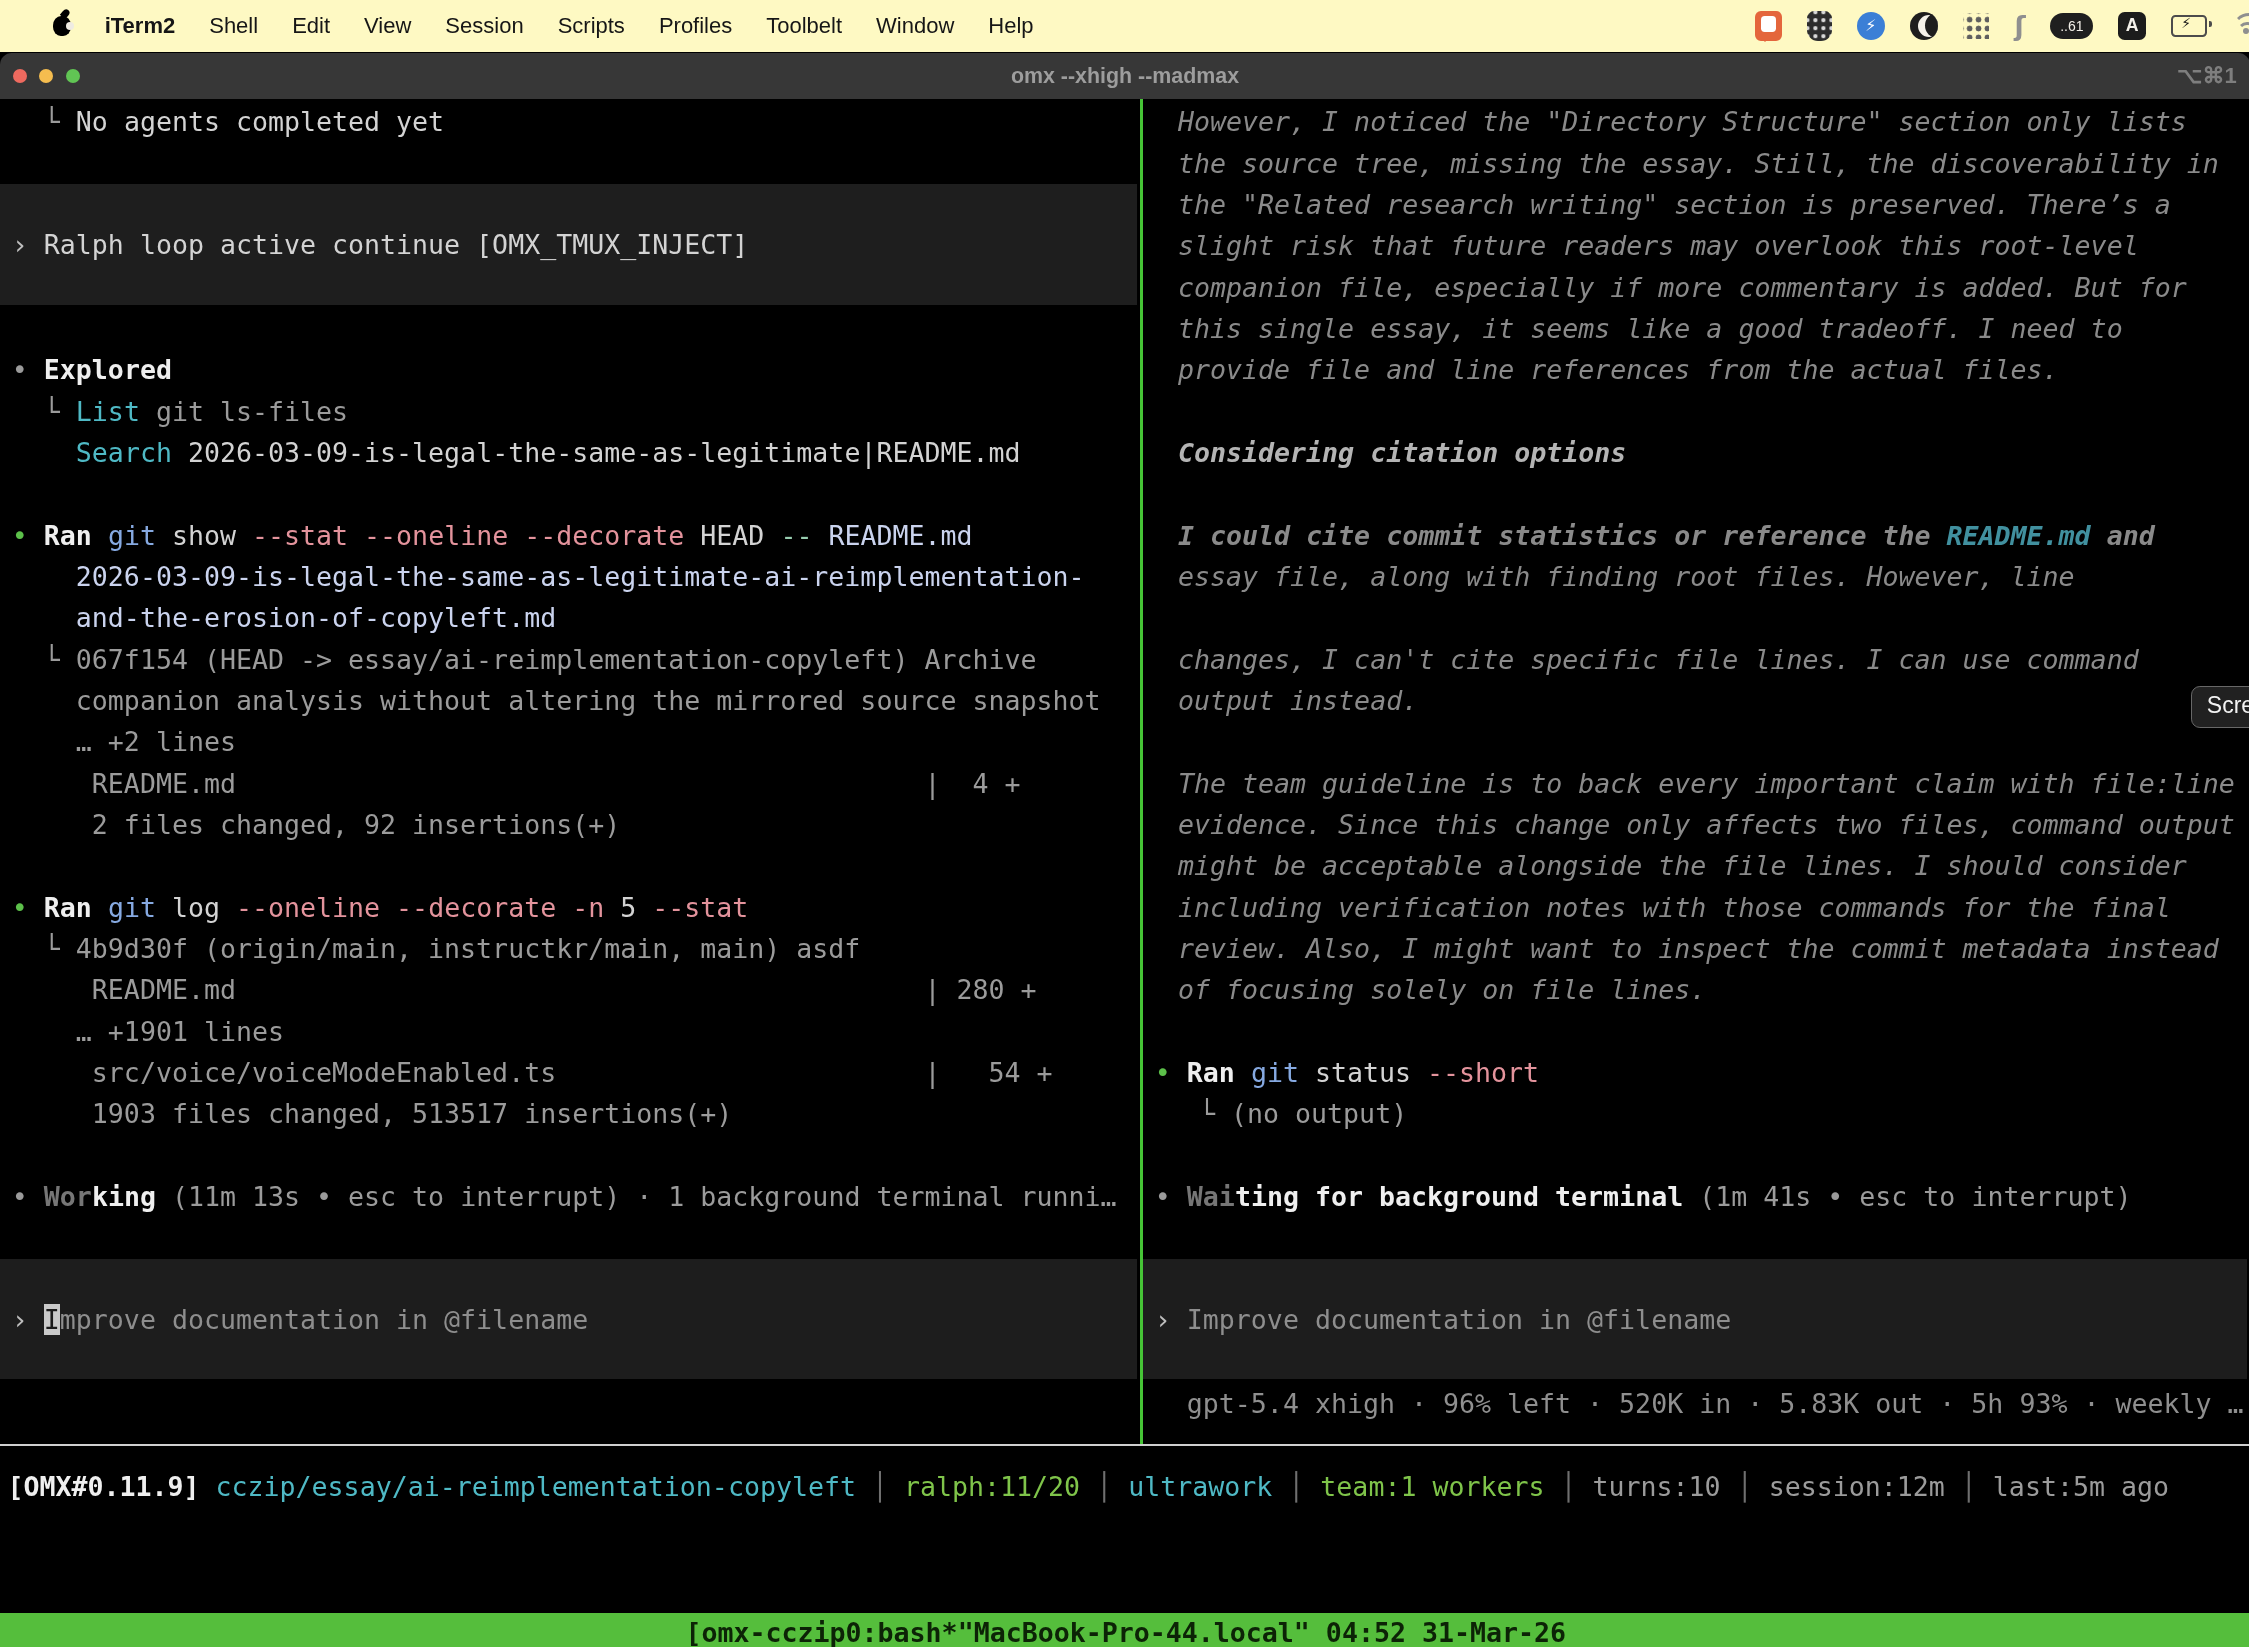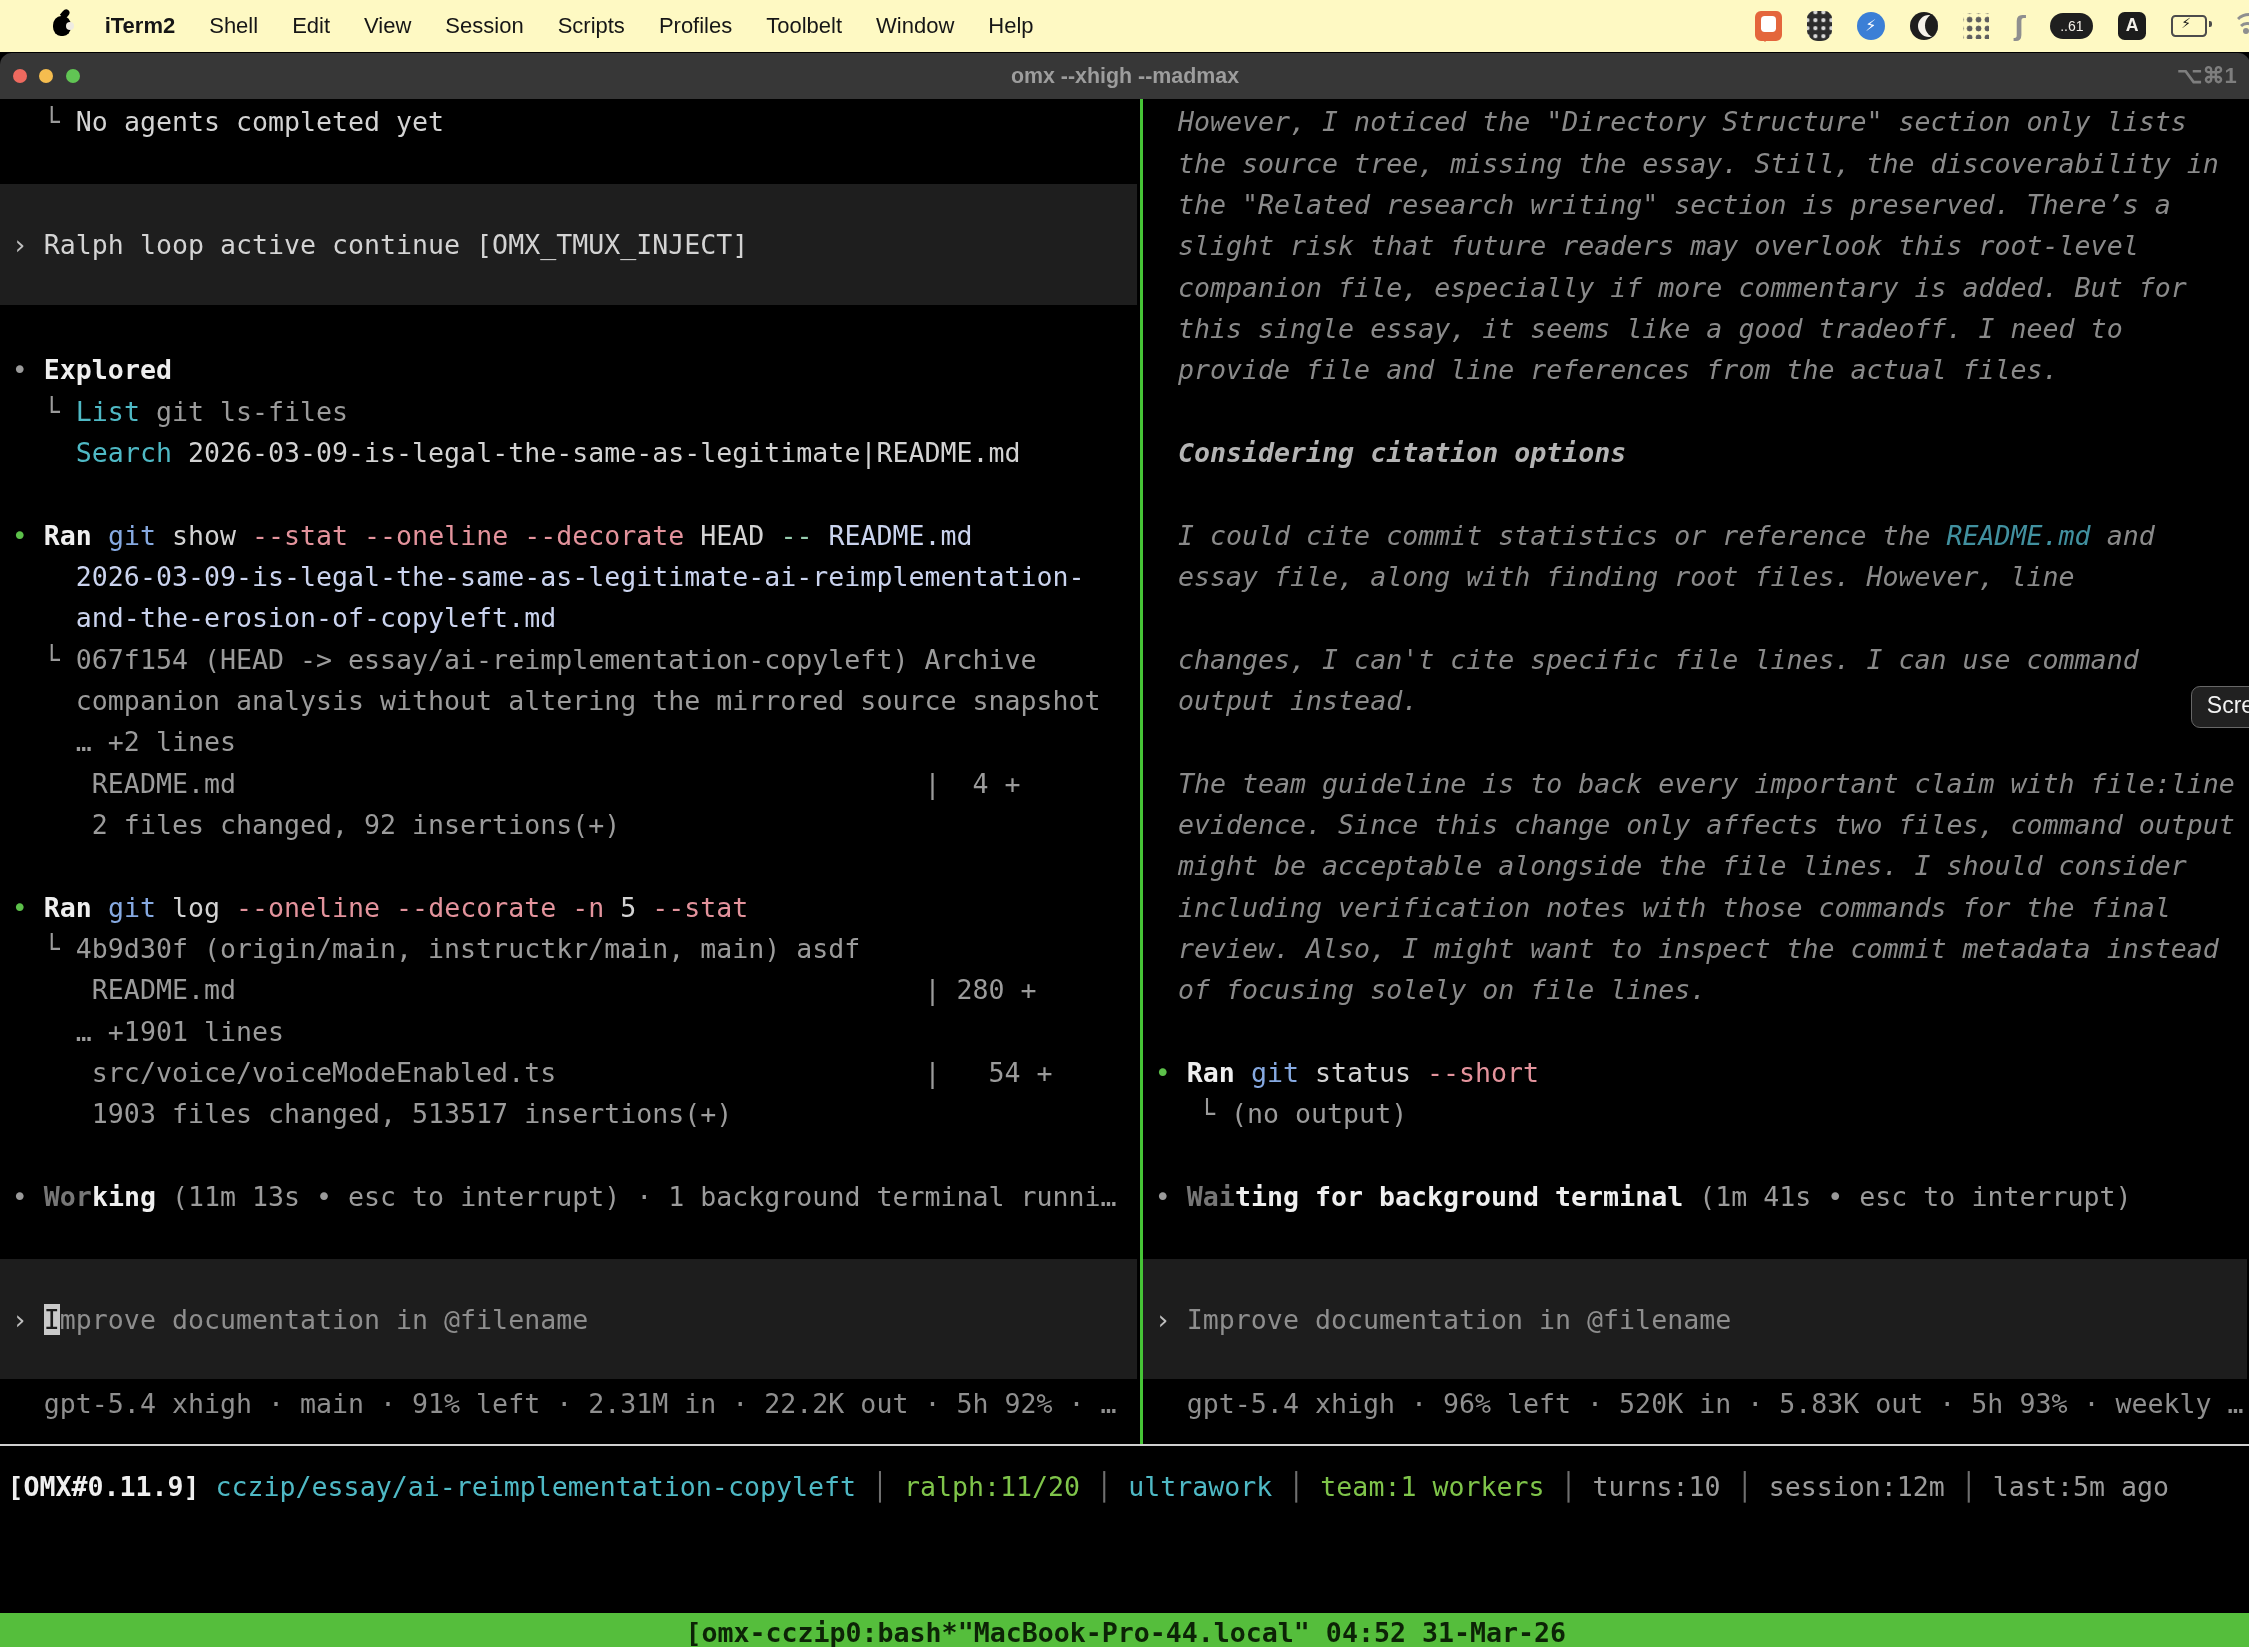--- a/index.html
+++ b/index.html
@@ -141,21 +141,20 @@
   <div class="win-shortcut">⌥⌘1</div>
 </div>
 
 <div class="pane pane-left">
   <div class="term-box ralph-box">
     <span class="box-prompt">›</span><span class="box-text">Ralph loop active continue [OMX_TMUX_INJECT]</span>
   </div>
   <div class="term-box input-box">
     <span class="box-prompt">›</span><span class="cursor-block">I</span><span class="box-text-dim">mprove documentation in @filename</span>
   </div>
-  <div class="status-line">  gpt-5.4 xhigh · main · 91% left · 2.31M in · 22.2K out · 5h 92% · …</div>
 <div class="term-line" style="top: 2.2px;"><span class="seg g">  └ </span><span class="seg wt">No agents completed yet</span></div>
     <div class="term-line" style="top: 250px;"><span class="seg g">• </span><span class="seg bw">Explored</span></div>
     <div class="term-line" style="top: 292px;"><span class="seg g">  └ </span><span class="seg cy">List</span><span class="seg g"> git ls-files</span></div>
     <div class="term-line" style="top: 333px;"><span class="seg g">    </span><span class="seg cy">Search</span><span class="seg wt"> 2026-03-09-is-legal-the-same-as-legitimate|README.md</span></div>
     <div class="term-line" style="top: 416px;"><span class="seg gn">• </span><span class="seg bw">Ran</span><span class="seg wt"> </span><span class="seg bl">git</span><span class="seg wt"> show </span><span class="seg pk">--stat --oneline --decorate</span><span class="seg wt"> HEAD </span><span class="seg mi">--</span><span class="seg lv"> README.md</span></div>
     <div class="term-line" style="top: 457px;"><span class="seg lv">    2026-03-09-is-legal-the-same-as-legitimate-ai-reimplementation-</span></div>
     <div class="term-line" style="top: 498px;"><span class="seg lv">    and-the-erosion-of-copyleft.md</span></div>
     <div class="term-line" style="top: 540px;"><span class="seg g">  └ 067f154 (HEAD -&gt; essay/ai-reimplementation-copyleft) Archive</span></div>
     <div class="term-line" style="top: 581px;"><span class="seg g">    companion analysis without altering the mirrored source snapshot</span></div>
     <div class="term-line" style="top: 622px;"><span class="seg g">    … +2 lines</span></div>
@@ -178,21 +177,21 @@
   </div>
   <div class="status-line">  gpt-5.4 xhigh · 96% left · 520K in · 5.83K out · 5h 93% · weekly …</div>
 <div class="term-line indent" style="top: 2.2px;"><span class="seg it">However, I noticed the "Directory Structure" section only lists</span></div>
     <div class="term-line indent" style="top: 44px;"><span class="seg it">the source tree, missing the essay. Still, the discoverability in</span></div>
     <div class="term-line indent" style="top: 85px;"><span class="seg it">the "Related research writing" section is preserved. There’s a</span></div>
     <div class="term-line indent" style="top: 126px;"><span class="seg it">slight risk that future readers may overlook this root-level</span></div>
     <div class="term-line indent" style="top: 168px;"><span class="seg it">companion file, especially if more commentary is added. But for</span></div>
     <div class="term-line indent" style="top: 209px;"><span class="seg it">this single essay, it seems like a good tradeoff. I need to</span></div>
     <div class="term-line indent" style="top: 250px;"><span class="seg it">provide file and line references from the actual files.</span></div>
     <div class="term-line indent" style="top: 333px;"><span class="seg bit">Considering citation options</span></div>
-    <div class="term-line indent" style="top: 416px;"><span class="seg it">I could cite commit statistics or reference the </span><span class="seg tl">README.md</span><span class="seg it"> and</span></div>
+    <div class="term-line indent" style="top: 416px; font-weight: bold;"><span class="seg it">I could cite commit statistics or reference the </span><span class="seg tl">README.md</span><span class="seg it"> and</span></div>
     <div class="term-line indent" style="top: 457px;"><span class="seg it">essay file, along with finding root files. However, line</span></div>
     <div class="term-line indent" style="top: 540px;"><span class="seg it">changes, I can't cite specific file lines. I can use command</span></div>
     <div class="term-line indent" style="top: 581px;"><span class="seg it">output instead.</span></div>
     <div class="term-line indent" style="top: 664px;"><span class="seg it">The team guideline is to back every important claim with file:line</span></div>
     <div class="term-line indent" style="top: 705px;"><span class="seg it">evidence. Since this change only affects two files, command output</span></div>
     <div class="term-line indent" style="top: 746px;"><span class="seg it">might be acceptable alongside the file lines. I should consider</span></div>
     <div class="term-line indent" style="top: 788px;"><span class="seg it">including verification notes with those commands for the final</span></div>
     <div class="term-line indent" style="top: 829px;"><span class="seg it">review. Also, I might want to inspect the commit metadata instead</span></div>
     <div class="term-line indent" style="top: 870px;"><span class="seg it">of focusing solely on file lines.</span></div>
     <div class="term-line" style="top: 953px;"><span class="seg gn">• </span><span class="seg bw">Ran</span><span class="seg wt"> </span><span class="seg bl">git</span><span class="seg wt"> status </span><span class="seg pk">--short</span></div>

